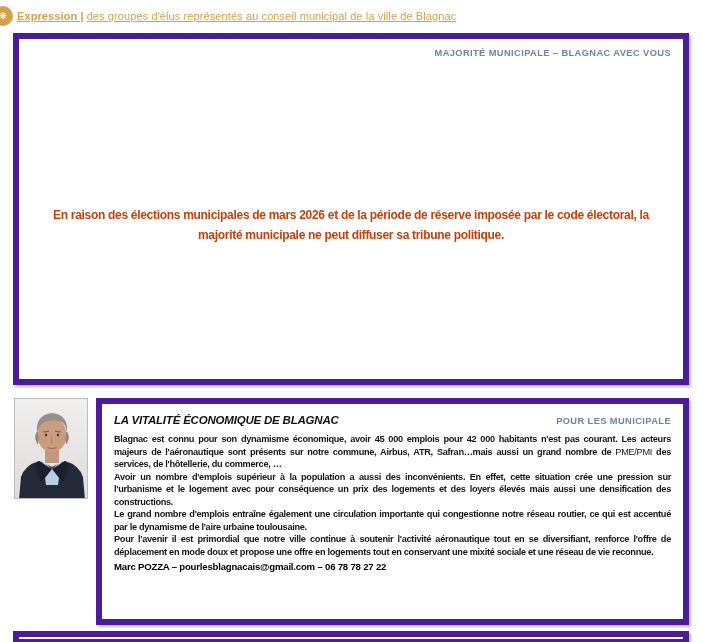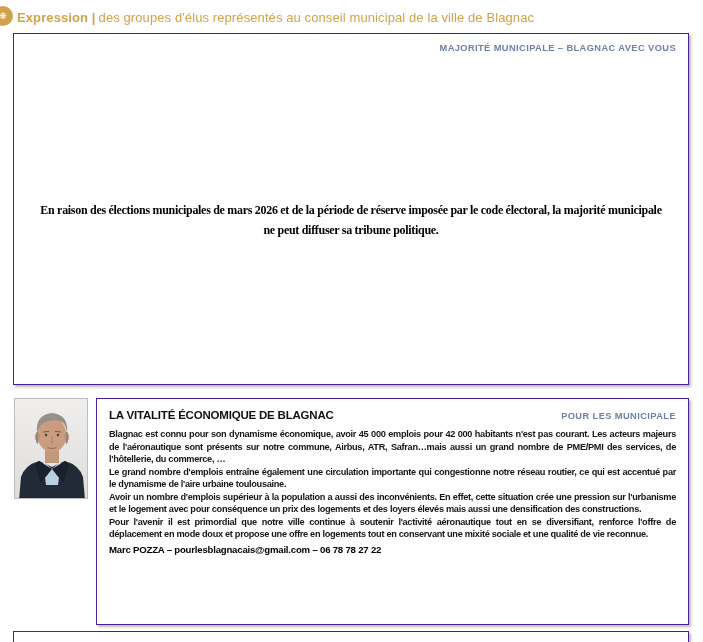--- a/index.html
+++ b/index.html
@@ -11,70 +11,71 @@
 
   
   .masthead { position:absolute; left:0; top:5px; height:20px; width:100%; }
   .badge {
     position:absolute; left:-7px; top:1px; width:20px; height:20px;
     border-radius:50%; background:#d2a24b; color:#ffffff;
     display:flex; align-items:center; justify-content:center;
     font-size:9px; line-height:1;
   }
   .masthead-text {
-    position:absolute; left:17px; top:5px; font-size:13px;
-    color:#d2a24b; letter-spacing:0.1px; white-space:nowrap;
+    position:absolute; left:17px; top:5px; font-size:11px;
+    color:#d2a24b; letter-spacing:0.1px; white-space:nowrap;text-decoration:underline;
   }
   .masthead-text .bold { font-weight:bold; margin-right:3px; }
 
   
   .frame {
     position:absolute; background:#ffffff;
-    border:1px solid #4c1d95;
+    border:6px solid #4c1d95;
     box-shadow:2px 2px 2.5px rgba(0,0,0,0.28);
   }
   .box-majority { left:13px; top:33px; width:676px; height:352px; }
   .box-tribune  { left:96px; top:398px; width:593px; height:227px; overflow:hidden; }
   .box-next     { left:13px; top:631px; width:676px; height:14px; }
 
   .group-label {
     font-size:9.3px; font-weight:bold; color:#6d82a4; letter-spacing:0.4px;
     white-space:nowrap;
   }
   .box-majority .group-label { position:absolute; top:9px; right:12px; }
 
   .reserve-message {
     position:absolute; top:166px; left:50%; transform:translateX(-50%);
-    width:632px; text-align:center; color:#000000;
-    font-size:12px; font-weight:bold; letter-spacing:-0.3px; line-height:20px;font-family:Liberation Serif, serif;
+    width:632px; text-align:center; color:#c2410c;
+    font-size:12px; font-weight:bold; letter-spacing:-0.3px; line-height:20px;
   }
 
   
   .photo {
     position:absolute; left:14px; top:398px; width:74px; height:101px;
     border:1px solid #bdbdbd; background:#e9e9e7; overflow:hidden;
   }
   .photo svg { display:block; }
 
   
   .tribune-head {
     display:flex; justify-content:space-between; align-items:baseline;
     padding:10px 12px 4px 12px;
   }
   .tribune-title {
     font-size:11.5px; font-weight:800; color:#111111; letter-spacing:-0.2px;
     white-space:nowrap;
+    font-style:italic;
   }
   .tribune-body {
     margin:3px 12px 0 12px; color:#161616;
     font-size:9.2px; font-weight:bold; letter-spacing:-0.3px;
     line-height:12.5px; text-align:justify;
   }
   .tribune-body .para { text-align:justify; }
-  .tribune-body .b { font-weight:700; }
+  .tribune-body .b { font-weight:400; }
   .signature {
     margin:3px 12px 8px 12px; color:#000000;
     font-size:9.6px; font-weight:800; letter-spacing:-0.2px;
   }
 </style>
 </head>
 <body>
 
 <div class="page">
 
@@ -130,22 +131,22 @@
     </svg>
   </div>
 
   <div class="frame box-tribune">
     <div class="tribune-head">
       <div class="tribune-title">LA VITALITÉ ÉCONOMIQUE DE BLAGNAC</div>
       <div class="group-label">POUR LES MUNICIPALE</div>
     </div>
     <div class="tribune-body">
         <div class="para"><span>Blagnac est connu pour son dynamisme économique, avoir 45 000 emplois pour 42 000 habitants n'est pas courant. Les acteurs majeurs de l'aéronautique sont présents sur notre commune, Airbus, ATR, Safran…mais aussi un grand nombre de </span><span class="b">PME/PMI</span><span> des services, de l'hôtellerie, du commerce, …</span></div>
+        <div class="para"><span>Avoir un nombre d'emplois supérieur à la population a aussi des inconvénients. En effet, cette situation crée une pression sur l'urbanisme et le logement avec pour conséquence un prix des logements et des loyers élevés mais aussi une densification des constructions.</span></div>
         <div class="para"><span>Le grand nombre d'emplois entraîne également une circulation importante qui congestionne notre réseau routier, ce qui est accentué par le dynamisme de l'aire urbaine toulousaine.</span></div>
-        <div class="para"><span>Avoir un nombre d'emplois supérieur à la population a aussi des inconvénients. En effet, cette situation crée une pression sur l'urbanisme et le logement avec pour conséquence un prix des logements et des loyers élevés mais aussi une densification des constructions.</span></div>
-        <div class="para"><span>Pour l'avenir il est primordial que notre ville continue à soutenir l'activité aéronautique tout en se diversifiant, renforce l'offre de déplacement en mode doux et propose une offre en logements tout en conservant une mixité sociale et une qualité de vie reconnue.</span></div>
+        <div class="para"><span>Pour l'avenir il est primordial que notre ville continue à soutenir l'activité aéronautique tout en se diversifiant, renforce l'offre de déplacement en mode doux et propose une offre en logements tout en conservant une mixité sociale et une réseau de vie reconnue.</span></div>
       </div>
     <div class="signature">Marc POZZA – pourlesblagnacais@gmail.com – 06 78 78 27 22</div>
   </div>
 
   <div class="frame box-next"></div>
 
 </div>
 
 </body></html>

